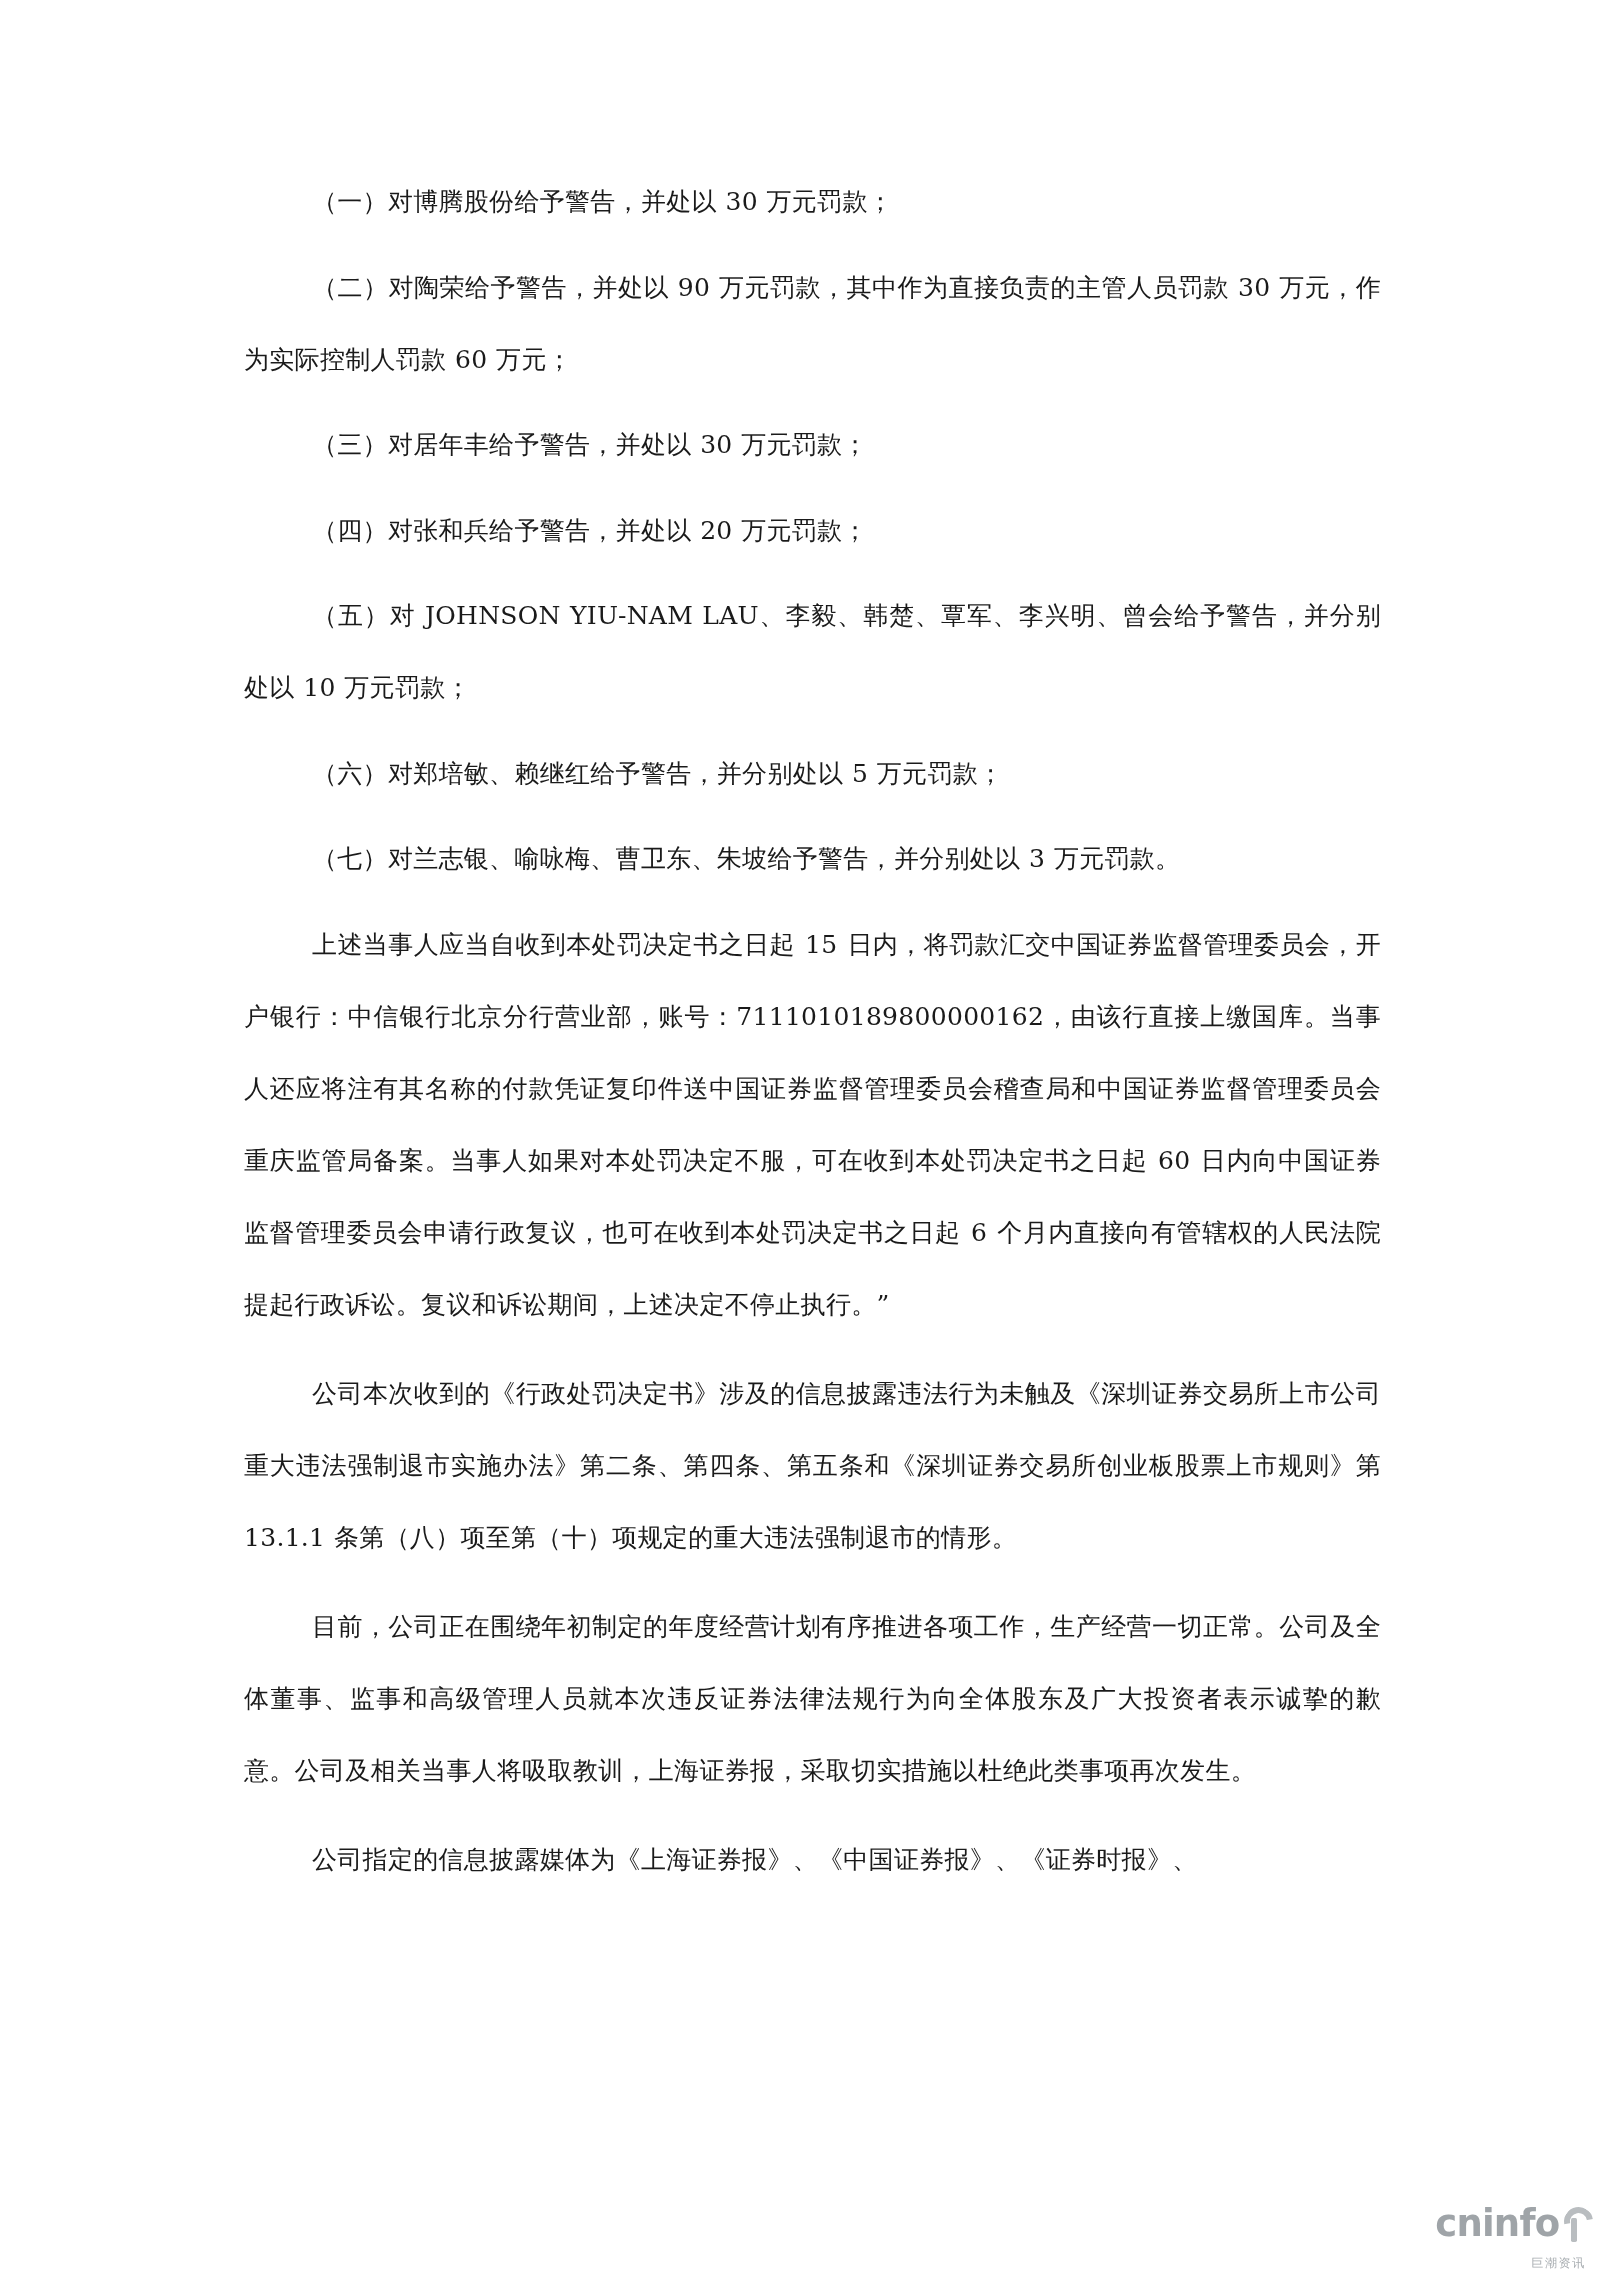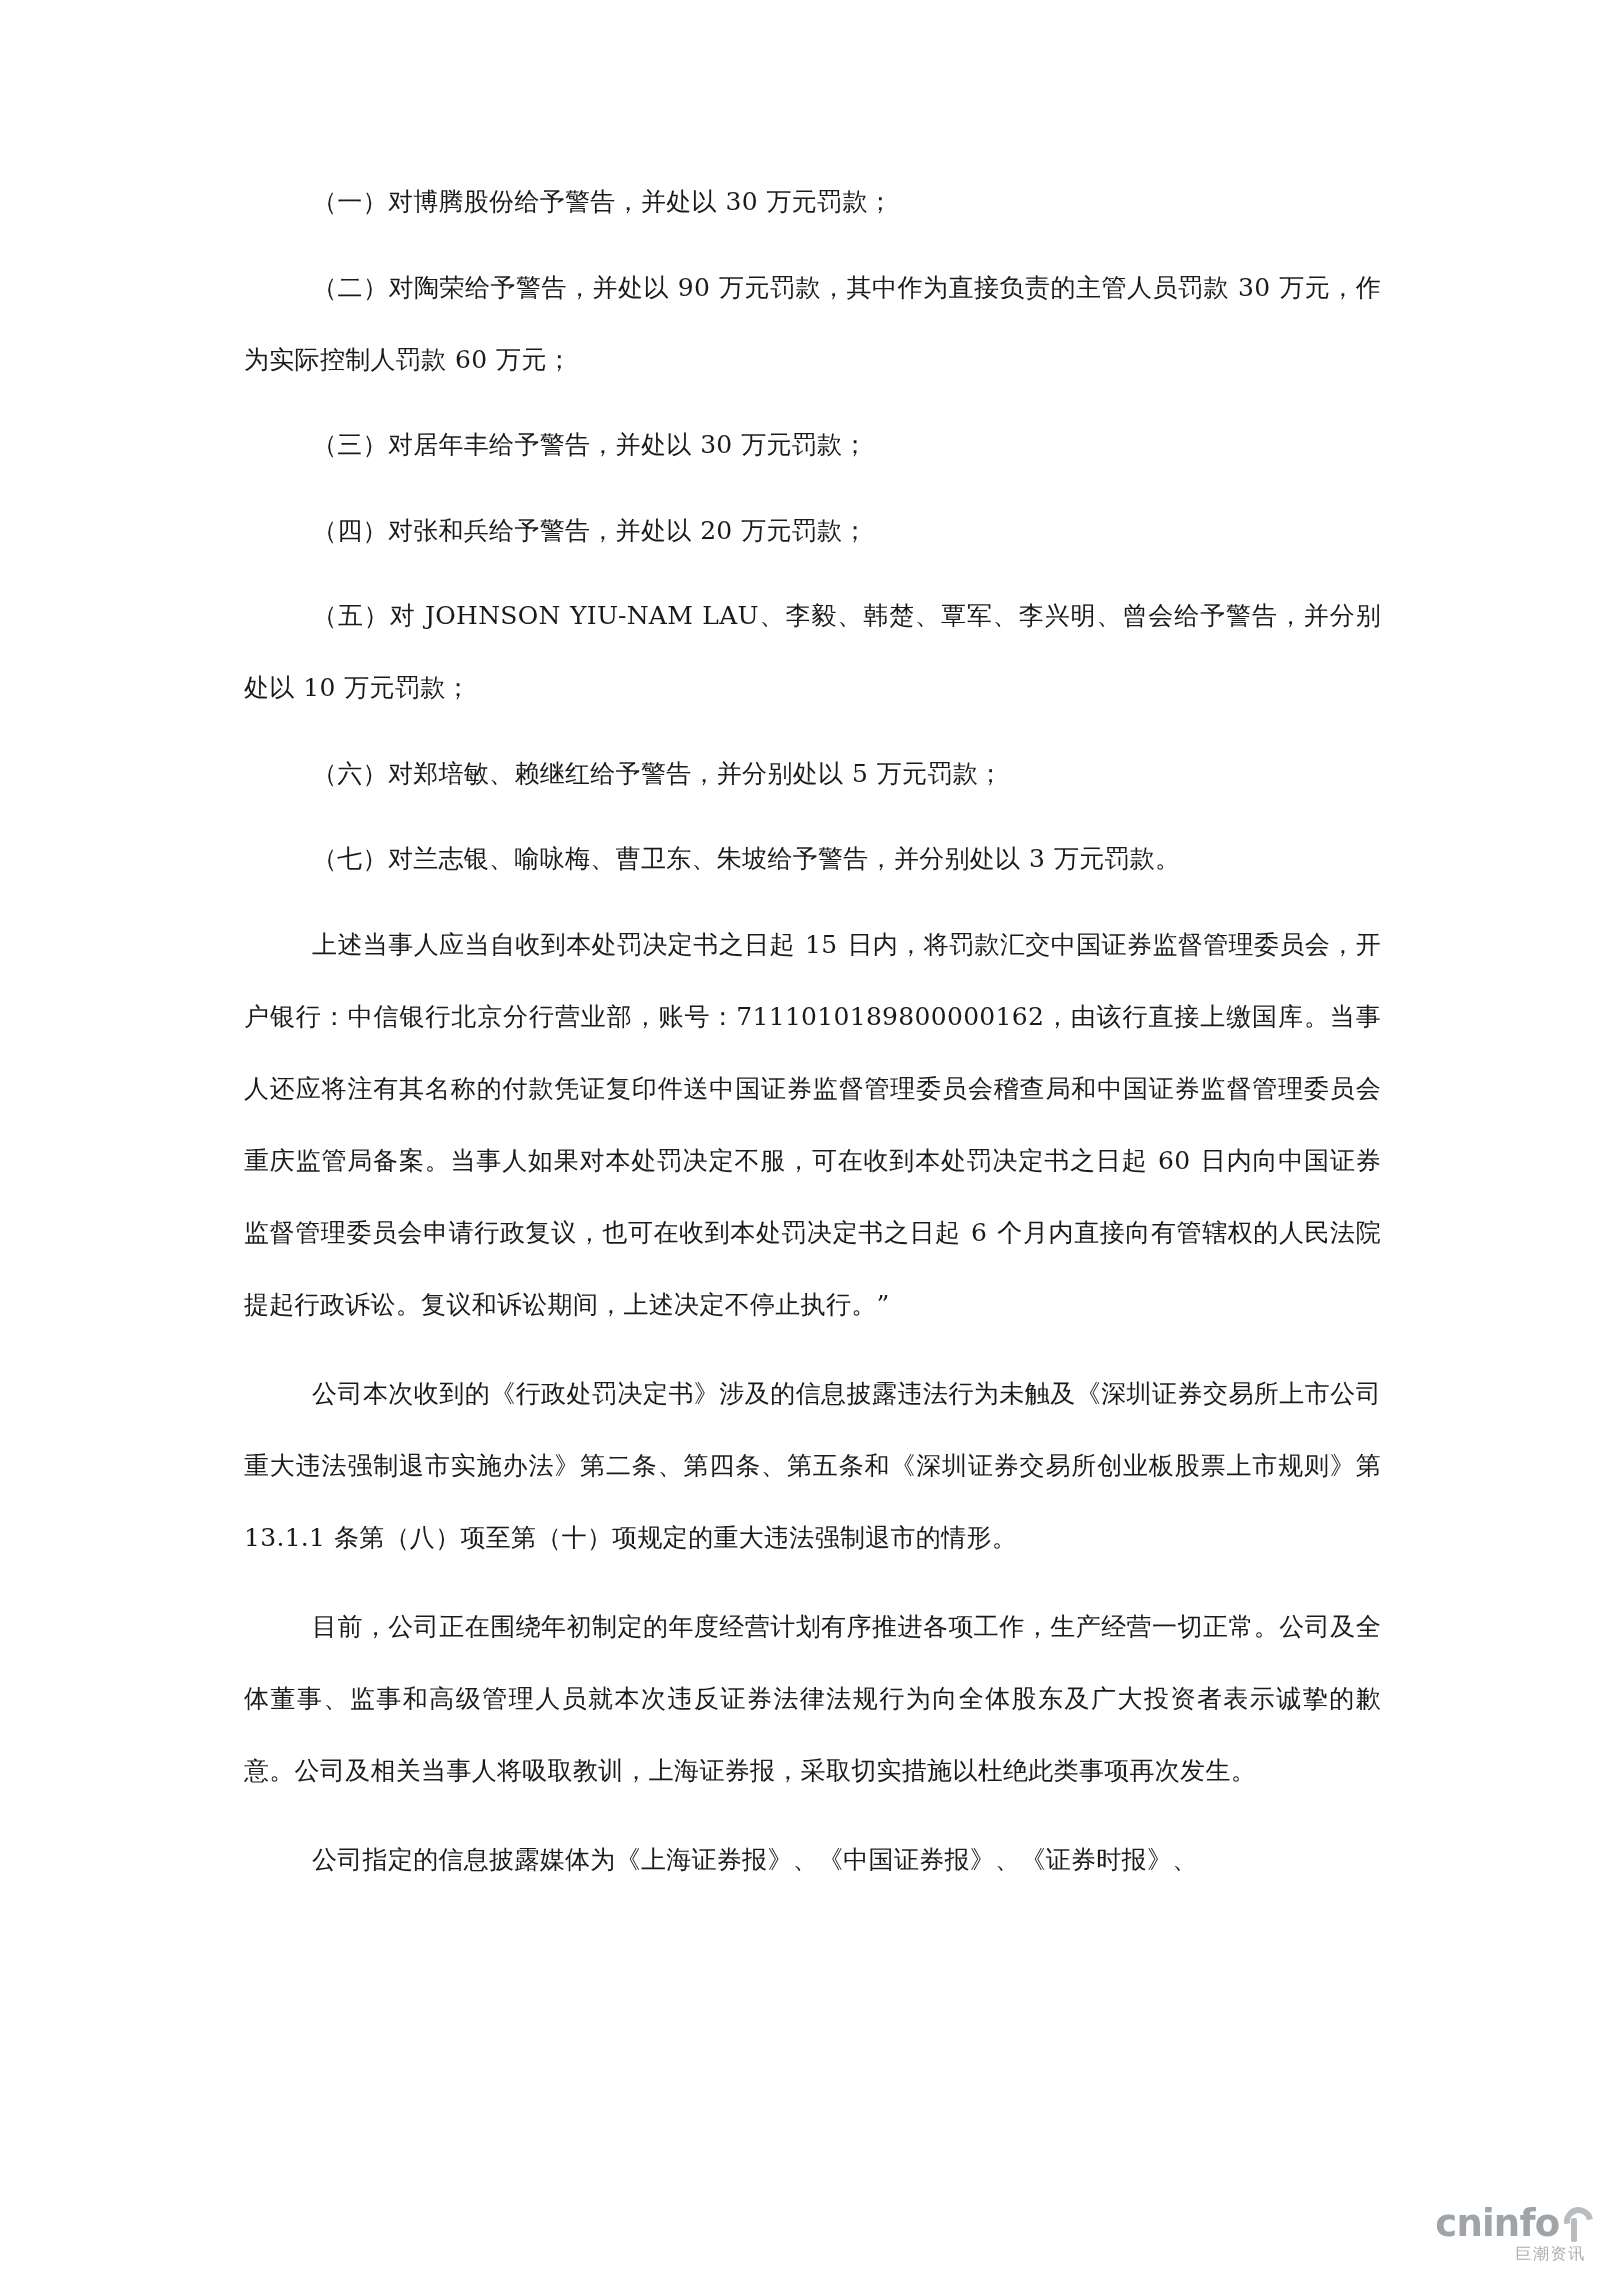--- a/index.html
+++ b/index.html
@@ -102,24 +102,24 @@
     left: 10px;
     top: 13.5px;
     width: 6px;
     height: 24px;
     background: #b9bdc0;
     border-radius: 1.7px;
   }
   .wm-sub {
     text-align: right;
     font-family: "DejaVu Sans", "Liberation Sans", sans-serif;
-    font-size: 16px;
+    font-size: 12px;
     color: #a8adb1;
     letter-spacing: 1.7px;
-    margin-top: 1px;
+    margin-top: 11px;
     line-height: 17px;
   }
 </style>
 </head>
 <body>
 
 <div class="page">
 
   <div class="content">
 

